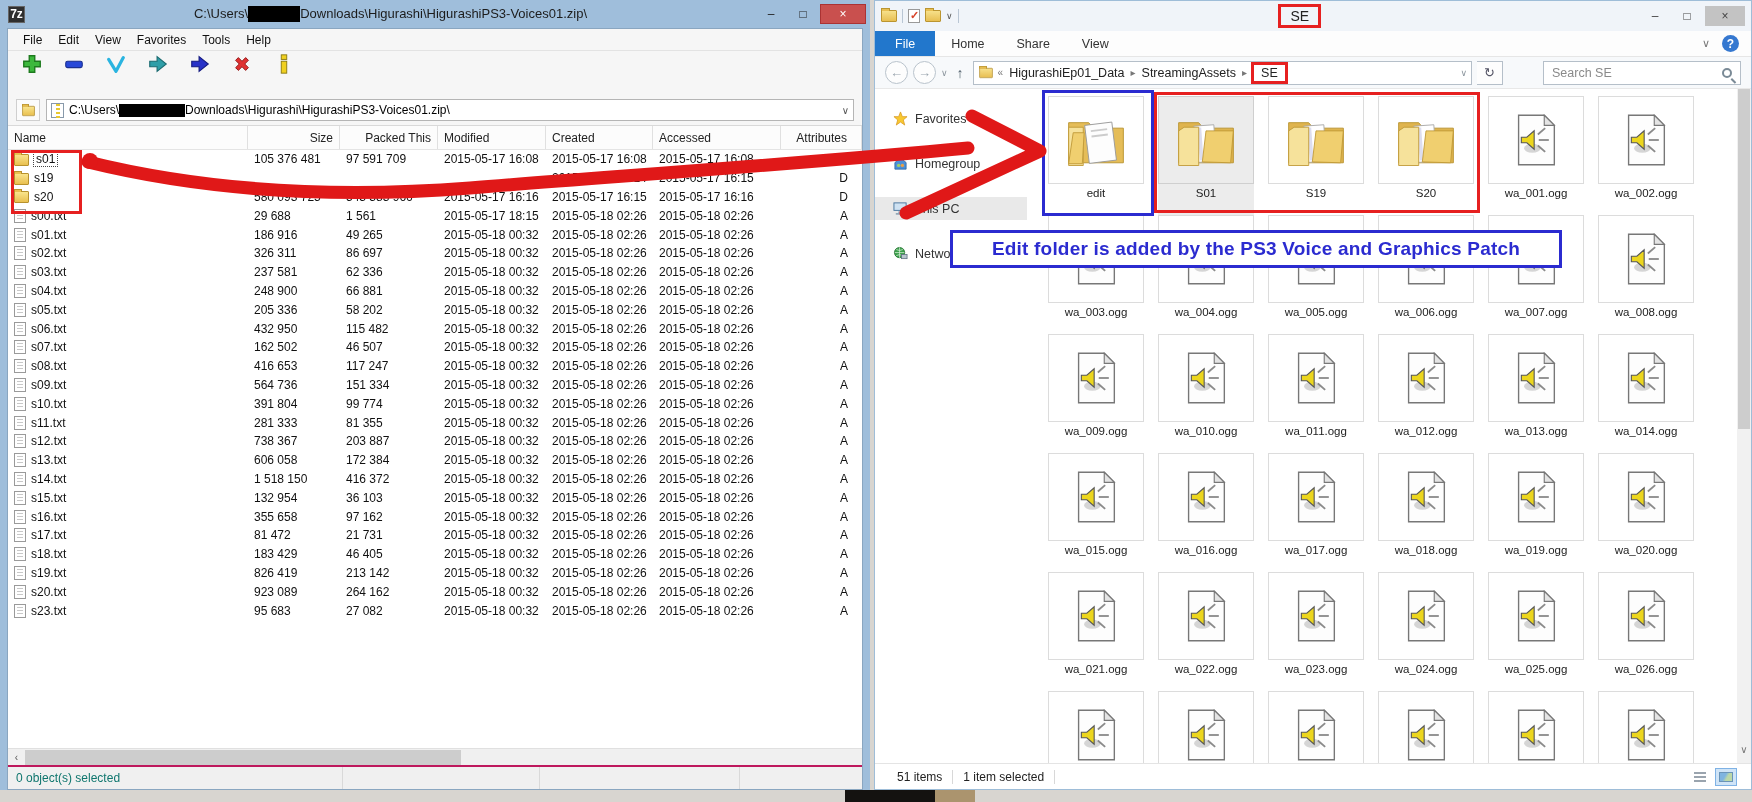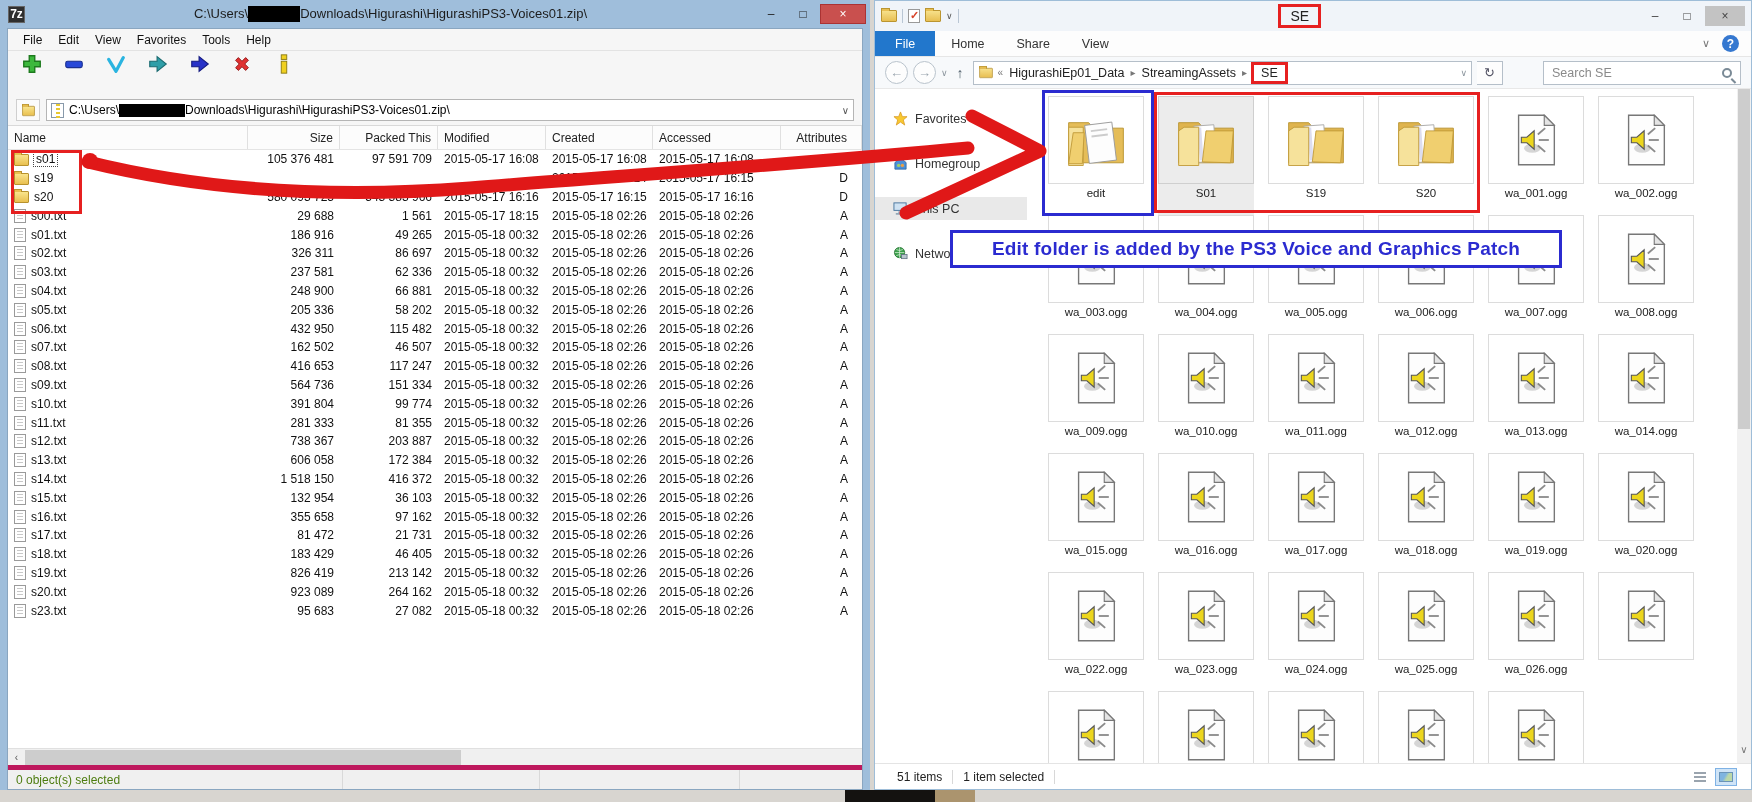--- a/index.html
+++ b/index.html
@@ -46,36 +46,36 @@
     display:flex; flex-direction:column; }
   .zhead { display:flex; height:24px; align-items:center; font-size:12px; color:#222;
     background:#fcfcfc; border-bottom:1px solid #e4e4e4; }
   .zhead > div { border-right:1px solid #e0e0e0; height:100%; display:flex; align-items:center; padding:0 6px; }
   .zrow { display:flex; height:18.8px; align-items:center; font-size:12px; color:#111; }
   .c0 { width:240px; } .c1 { width:92px; justify-content:flex-end; text-align:right; }
   .c2 { width:98px; justify-content:flex-end; text-align:right; }
   .c3 { width:108px; } .c4 { width:107px; } .c5 { width:128px; }
   .c6 { flex:1; justify-content:flex-end; text-align:right; padding-right:14px !important; }
   .zrow > div { padding:0 6px; white-space:nowrap; }
-  .zrow .c1,.zrow .c2 { text-align:right; }
+  .zrow .c1,.zrow .c2 { text-align:left; }
   .zrow .c6 { text-align:right; }
   .namecell { display:flex; align-items:center; gap:5px; }
   .fname.focused { outline:1px dotted #444; padding:0 2px; }
   .ico-folder-sm { width:15px; height:12px; background:linear-gradient(#f9e48c,#e9c050);
     border:1px solid #b8922d; border-radius:1px; position:relative; flex:none; margin-top:1px; }
   .ico-folder-sm::before { content:""; position:absolute; left:-1px; top:-3px; width:6px; height:2px;
     background:#e9c050; border:1px solid #b8922d; border-bottom:none; }
   .ico-txt { width:12px; height:14px; background:#fff; border:1px solid #9a9a9a; position:relative; flex:none; }
   .ico-txt::before { content:""; position:absolute; left:2px; top:2px; right:2px; height:8px;
     background:repeating-linear-gradient(#c8c8c8 0 1px, #fff 1px 3px); }
   .z-hscroll { height:17px; background:#f0f0f0; display:flex; align-items:center; border-top:1px solid #e0e0e0; }
   .z-hscroll .larr { width:17px; text-align:center; font-size:10px; color:#555; }
   .z-thumb { width:436px; height:15px; background:#cdcdcd; }
-  .z-status { height:24px; background:#f0f0f0; border-top:5px solid #be185d;
-    display:flex; align-items:center; font-size:12px; color:#4d7c0f; }
+  .z-status { height:24px; background:#f0f0f0; border-top:2px solid #be185d;
+    display:flex; align-items:center; font-size:12px; color:#0f766e; }
   .z-status > div { height:100%; display:flex; align-items:center; padding:0 8px;
     border-right:1px solid #d9d9d9; }
   .zs0 { width:335px; } .zs1 { width:197px; } .zs2 { width:200px; } .zs3 { flex:1; border-right:none !important; }
 
   
   #expwin { position:absolute; left:874px; top:0; width:878px; height:790px;
     background:#fff; border:1px solid #9ebdd8; display:flex; flex-direction:column; }
   .e-titlebar { height:30px; background:#f0f4f9; display:flex; align-items:center; padding:0 6px; }
   .qat { display:flex; align-items:center; gap:5px; }
   .qat .sep { width:1px; height:14px; background:#b9c6d4; }
@@ -992,20 +992,34 @@
                 <svg viewBox="0 0 48 58" width="44" height="54">
     <path d="M5,2 h28 l11,11 v43 h-39 z" fill="#fdfdfd" stroke="#777" stroke-width="1.5"></path>
     <path d="M33,2 l11,11 h-11 z" fill="#e4e4e4" stroke="#777" stroke-width="1.2"></path>
     <ellipse cx="20" cy="38" rx="9" ry="5" fill="#bbb" opacity="0.6"></ellipse>
     <polygon points="8,26 14,26 22,19 22,39 14,32 8,32" fill="#ecd61e" stroke="#555" stroke-width="1.2"></polygon>
     <line x1="26" y1="23" x2="34" y2="16" stroke="#8a8a8a" stroke-width="2"></line>
     <line x1="27" y1="29" x2="38" y2="29" stroke="#8a8a8a" stroke-width="2"></line>
     <line x1="26" y1="35" x2="34" y2="42" stroke="#8a8a8a" stroke-width="2"></line>
   </svg>
               </div>
+              <div class="tilelbl">wa_021.ogg</div>
+            </div>
+            <div class="tile">
+              <div class="tilebox">
+                <svg viewBox="0 0 48 58" width="44" height="54">
+    <path d="M5,2 h28 l11,11 v43 h-39 z" fill="#fdfdfd" stroke="#777" stroke-width="1.5"></path>
+    <path d="M33,2 l11,11 h-11 z" fill="#e4e4e4" stroke="#777" stroke-width="1.2"></path>
+    <ellipse cx="20" cy="38" rx="9" ry="5" fill="#bbb" opacity="0.6"></ellipse>
+    <polygon points="8,26 14,26 22,19 22,39 14,32 8,32" fill="#ecd61e" stroke="#555" stroke-width="1.2"></polygon>
+    <line x1="26" y1="23" x2="34" y2="16" stroke="#8a8a8a" stroke-width="2"></line>
+    <line x1="27" y1="29" x2="38" y2="29" stroke="#8a8a8a" stroke-width="2"></line>
+    <line x1="26" y1="35" x2="34" y2="42" stroke="#8a8a8a" stroke-width="2"></line>
+  </svg>
+              </div>
               <div class="tilelbl">wa_022.ogg</div>
             </div>
             <div class="tile">
               <div class="tilebox">
                 <svg viewBox="0 0 48 58" width="44" height="54">
     <path d="M5,2 h28 l11,11 v43 h-39 z" fill="#fdfdfd" stroke="#777" stroke-width="1.5"></path>
     <path d="M33,2 l11,11 h-11 z" fill="#e4e4e4" stroke="#777" stroke-width="1.2"></path>
     <ellipse cx="20" cy="38" rx="9" ry="5" fill="#bbb" opacity="0.6"></ellipse>
     <polygon points="8,26 14,26 22,19 22,39 14,32 8,32" fill="#ecd61e" stroke="#555" stroke-width="1.2"></polygon>
     <line x1="26" y1="23" x2="34" y2="16" stroke="#8a8a8a" stroke-width="2"></line>

